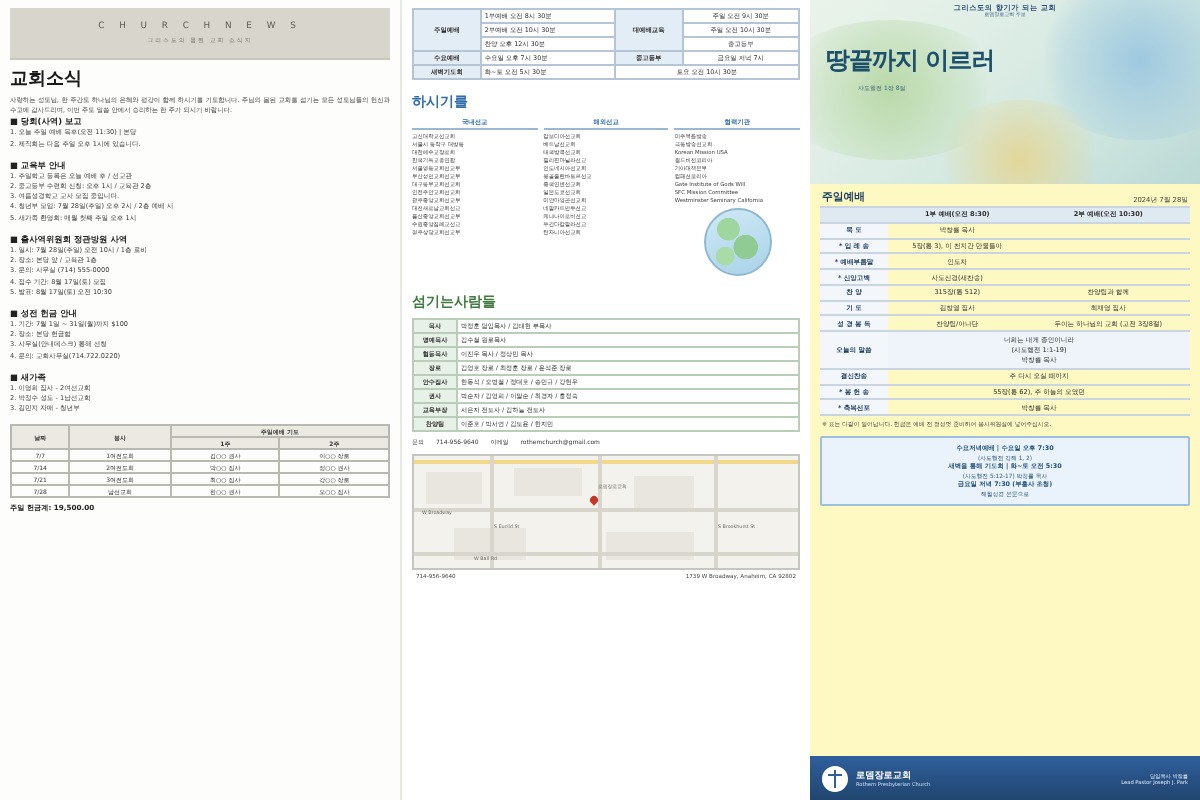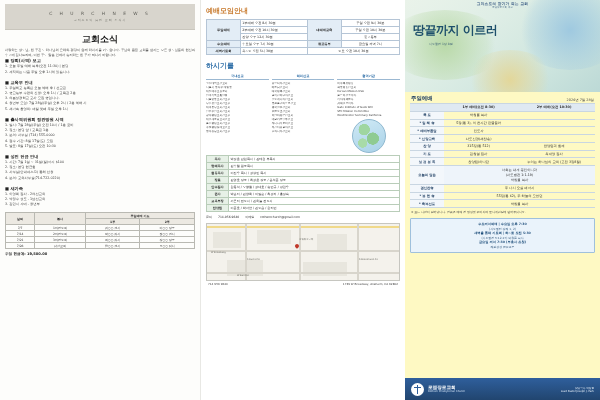--- a/index.html
+++ b/index.html
@@ -24,21 +24,20 @@
     height:26px; background:#d8d5cd; position:relative;
     display:flex; align-items:center; justify-content:center;
     border-bottom:1px solid #c9c6bd;
   }
   .church-banner .cb-en { font-size:4.4px; letter-spacing:3px; color:#5b5b55; }
   .church-banner .cb-kr { font-size:2.9px; letter-spacing:1px; color:#75756e; margin-top:2px; }
   .cb-stack { text-align:center; }
   .news-title {
     font-size:9px; font-weight:bold; color:#1a1a1a; margin:3px 0 2px 0;
     font-family:"DejaVu Sans", sans-serif;
-    text-align:center;
   }
   .news-body { font-size:3.2px; line-height:1.55; color:#3a3a3a; text-align:justify; }
   .blk { margin-bottom:5px; }
   .blk-t { font-size:4.2px; font-weight:bold; color:#222; margin-bottom:1.5px; }
   .blk-l { font-size:3.3px; line-height:1.55; color:#3a3a3a; }
 
   
   table.ltab { width:100%; border-collapse:collapse; margin-top:3px; }
   table.ltab th, table.ltab td {
     border:0.5px solid #b9b9b2; font-size:3px; padding:0.5px 1px; text-align:center; color:#333;
@@ -228,21 +227,20 @@
           <td>남선교회</td>
           <td>한○○ 권사</td>
           <td>오○○ 집사</td>
         </tr>
       </tbody>
     </table>
     <div class="offering">주일 헌금계: 19,500.00</div>
   </div>
 
   <div class="col col-mid">
-    <div class="mid-h">예배모임안내</div>
 
     <table class="wtab">
       <tbody>
         <tr>
           <td class="lbl-blue" rowspan="3">주일예배</td>
           <td>1부예배 오전 8시 30분</td>
           <td class="lbl-blue" rowspan="3">대예배교육</td>
           <td class="cellc">주일 오전 9시 30분</td>
         </tr>
         <tr>
@@ -309,20 +307,21 @@
 월드비전코리아
 기아대책본부
 컴패션코리아
 Gate Institute of Gods Will
 SFC Mission Committee
 Westminster Seminary California</div>
         <div class="globe"></div>
       </div>
     </div>
 
+    <div class="mid-h3">섬기는사람들</div>
     <table class="ptab">
       <tbody>
         <tr>
           <td class="k">목사</td>
           <td>박정훈 담임목사 / 김태현 부목사</td>
         </tr>
         <tr>
           <td class="k">명예목사</td>
           <td>김수철 원로목사</td>
         </tr>

